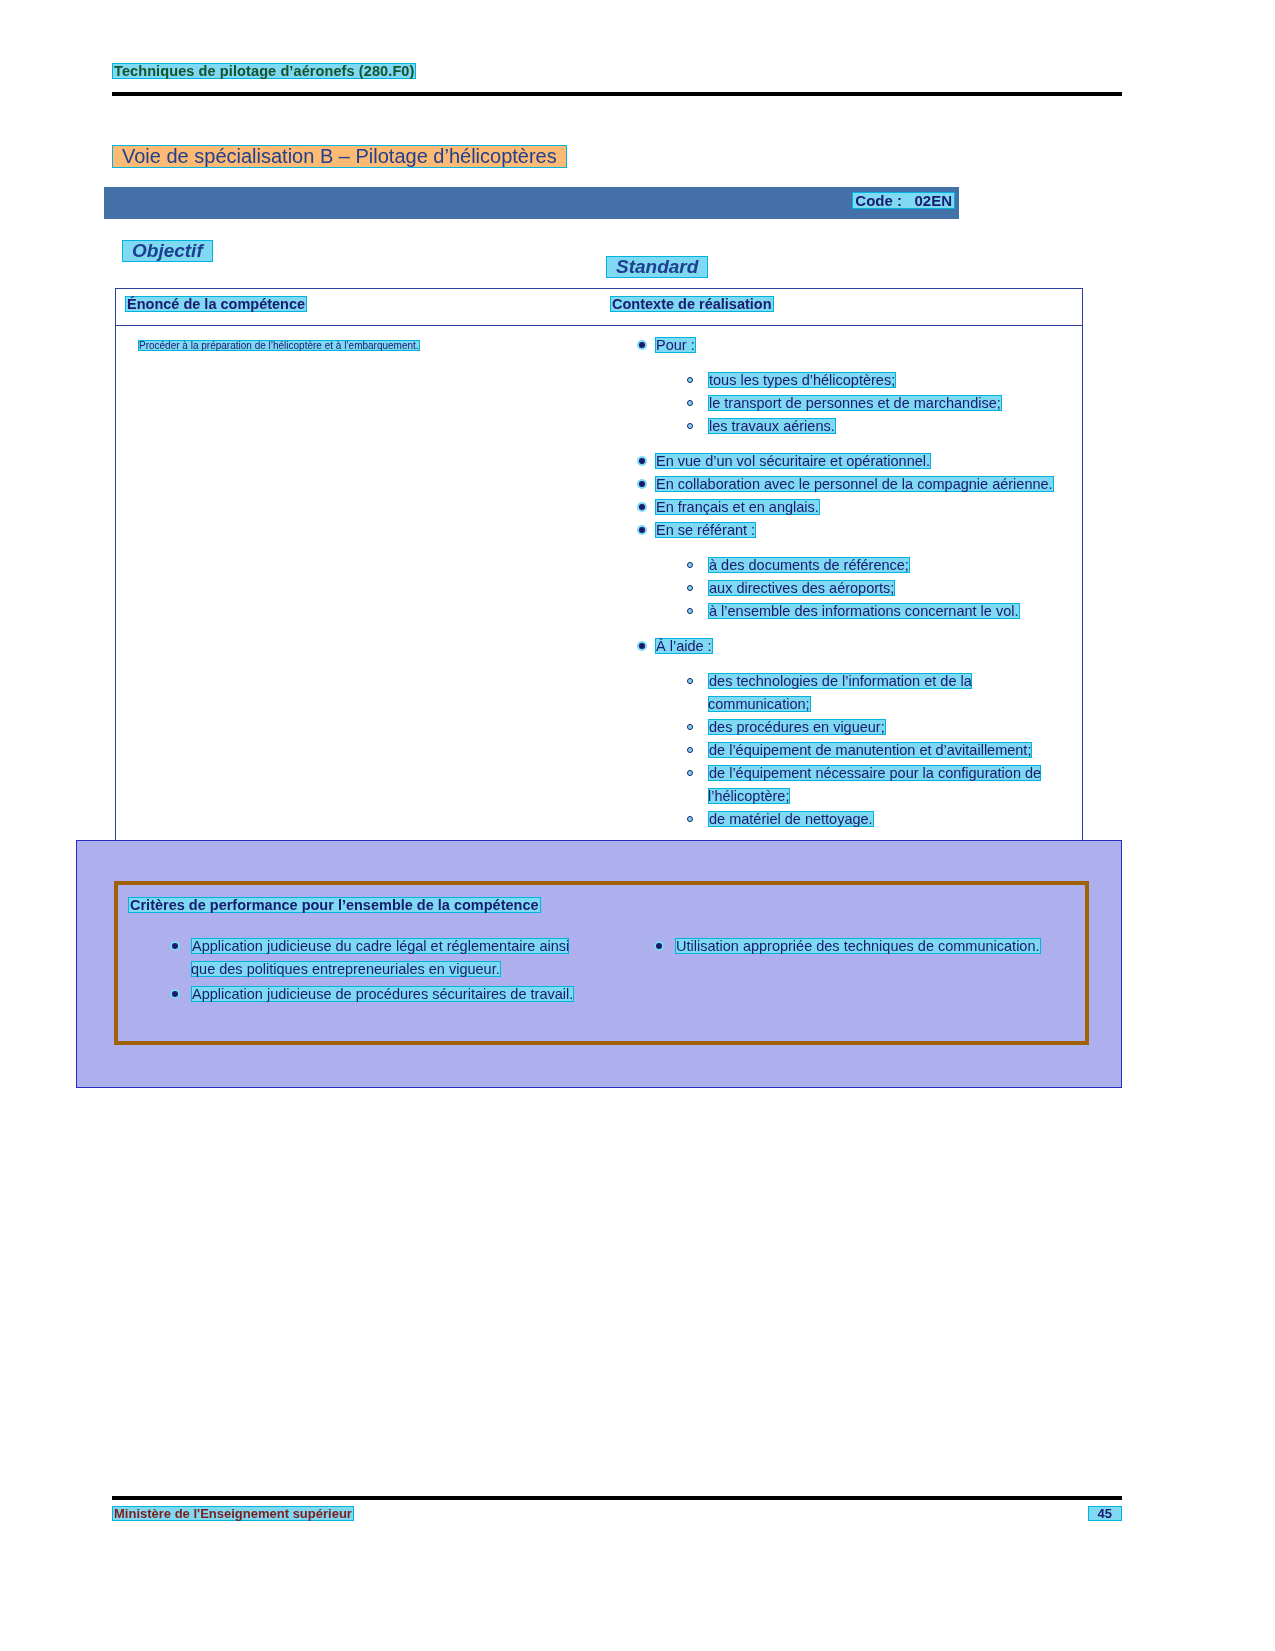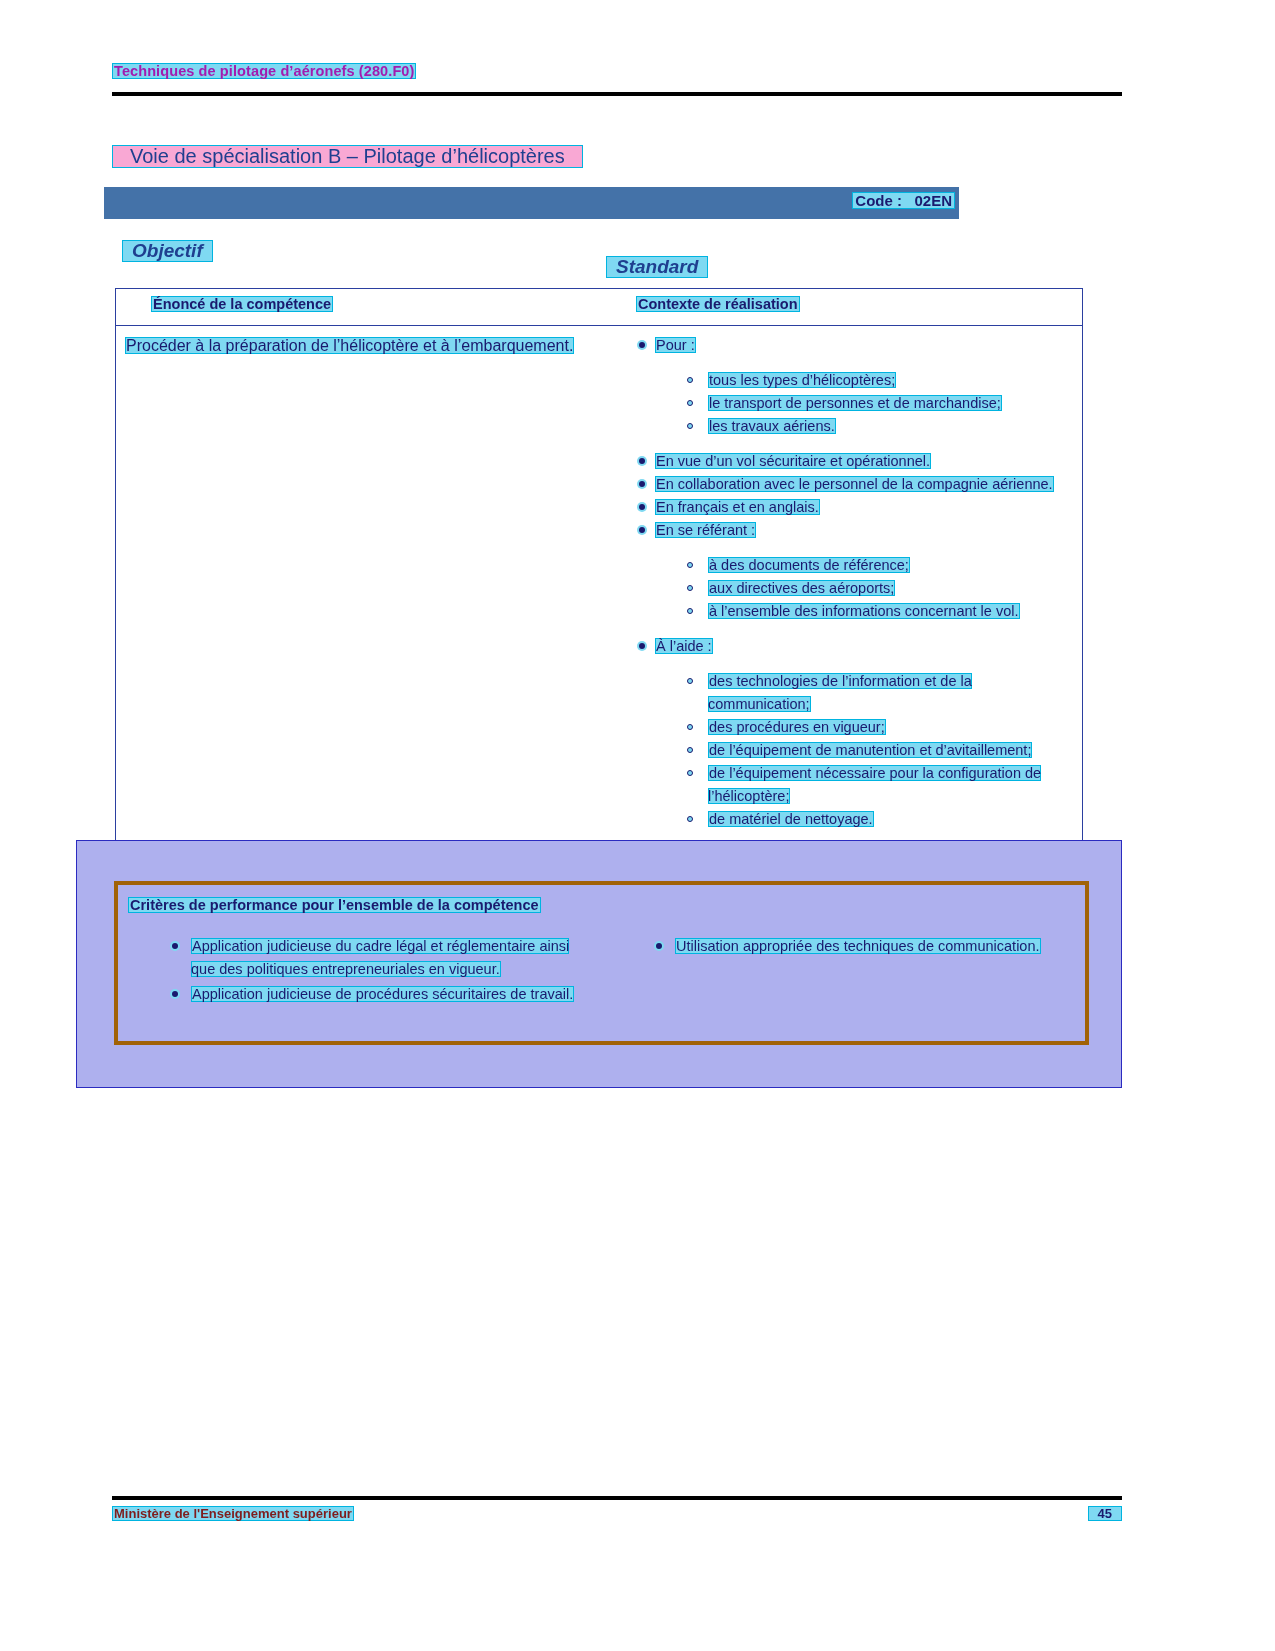--- a/index.html
+++ b/index.html
@@ -26,21 +26,21 @@
   
   .page-header {
     position: absolute;
     left: 112px;
     top: 62px;
     width: 1010px;
   }
   .page-header .title {
     font-size: 14.5px;
     font-weight: bold;
-    color: #a21caf;
+    color: #14532d;
     background: #7fd9f2;
     box-shadow: 0 0 0 1px #00b4e0 inset;
     display: inline-block;
     padding: 0 2px;
     letter-spacing: 0.1px;
   }
   .header-rule {
     position: absolute;
     left: 112px;
     top: 92px;
@@ -51,24 +51,24 @@
 
   
   .voie {
     position: absolute;
     left: 112px;
     top: 145px;
   }
   .voie span {
     font-size: 20px;
     color: #1f3f8f;
-    background: #f9a8d4;
+    background: #fdba74;
     box-shadow: 0 0 0 1px #00b4e0 inset;
     display: inline-block;
-    padding: 0 18px;
+    padding: 0 10px;
   }
 
   
   .code-bar {
     position: absolute;
     left: 104px;
     top: 187px;
     width: 828px;
     height: 32px;
     background: #4472a8;
@@ -125,21 +125,20 @@
   }
   .table-head .th {
     position: absolute;
     top: 7px;
     font-size: 14.5px;
     font-weight: bold;
     color: #1a1a6e;
     background: #7fd9f2;
     box-shadow: 0 0 0 1px #00b4e0 inset;
     padding: 0 2px;
-    margin-left: 26px;
   }
   .table-head .th-left { left: 9px; }
   .table-head .th-right { left: 494px; }
 
   .table-body {
     position: relative;
     height: 540px;
   }
   .col-left {
     position: absolute;
@@ -152,23 +151,24 @@
   .col-right {
     position: absolute;
     left: 500px;
     top: 0;
     width: 465px;
     padding: 8px 4px 0 0;
     box-sizing: border-box;
   }
 
   .enonce {
-    font-size: 16px;
+    font-size: 10px;
     line-height: 23px;
     color: #1a1a6e;
+    margin-left: 13px;
   }
   .enonce .hl { padding: 0 1px; }
 
   
   ul.lvl1 {
     list-style: none;
     margin: 0;
     padding: 0;
   }
   ul.lvl1 > li {

